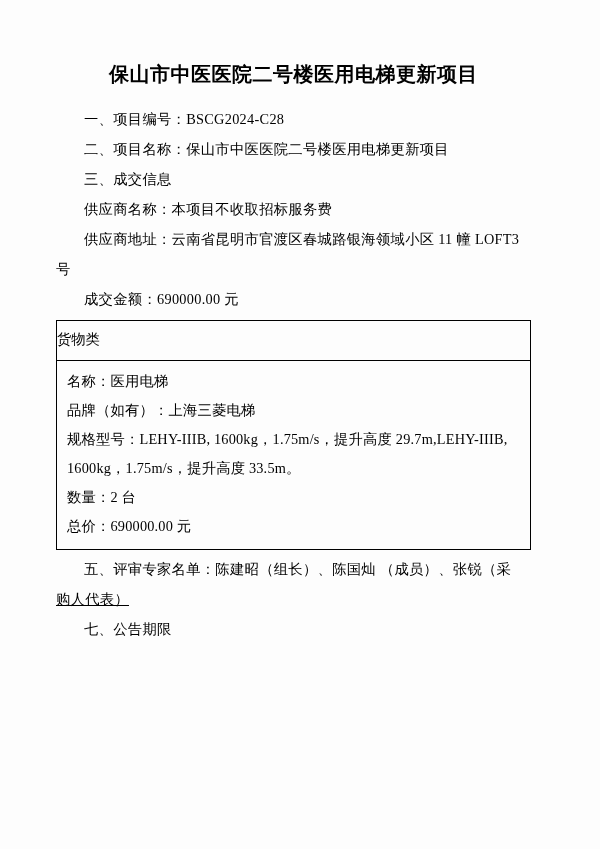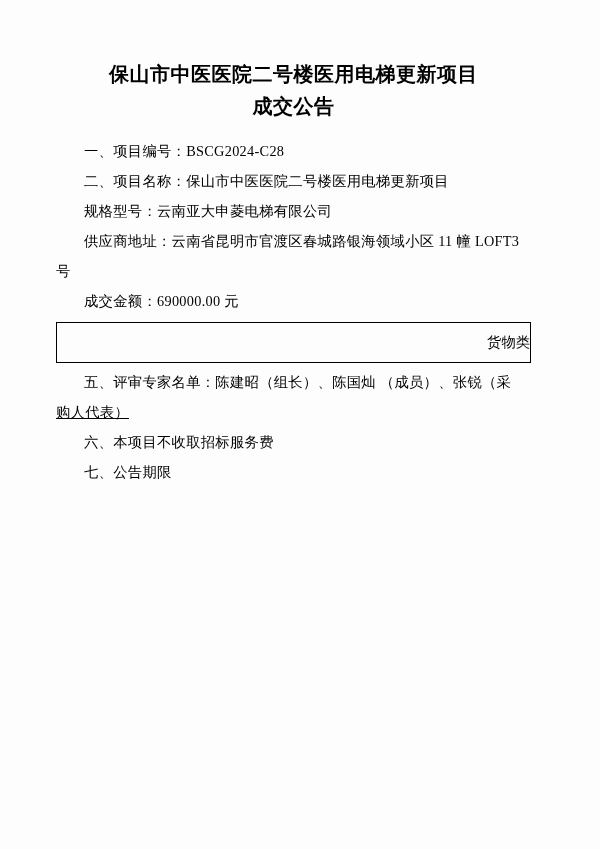--- a/index.html
+++ b/index.html
@@ -46,59 +46,69 @@
     border-collapse: collapse;
     margin: 6px 0 4px 0;
     table-layout: fixed;
   }
   .tbl td {
     border: 1px solid #000;
     padding: 0;
     vertical-align: top;
   }
   .tbl .hdr {
-    text-align: right;
+    text-align: left;
     font-size: 14.3px;
     line-height: 30px;
     padding: 4px 0 5px 0;
+    font-family: Liberation Mono, monospace;
   }
   .tbl .body-cell {
     padding: 6px 10px 8px 10px;
   }
   .cell-line {
     font-size: 14.3px;
     line-height: 29px;
     letter-spacing: 0.2px;
   }
   .cell-line.wrap {
     text-indent: 0;
   }
 </style>
 </head>
 <body>
 
 <div class="page">
 
   <div class="doc-title">
     <span>保山市中医医院二号楼医用电梯更新项目</span>
-    <span class="line2">成交公告</span>
   </div>
 
   <p class="para">一、项目编号：BSCG2024-C28</p>
   <p class="para">二、项目名称：保山市中医医院二号楼医用电梯更新项目</p>
-  <p class="para">规格型号：云南亚大申菱电梯有限公司</p>
+  <p class="para">三、成交信息</p>
+  <p class="para">供应商名称：本项目不收取招标服务费</p>
   <p class="para">供应商地址：云南省昆明市官渡区春城路银海领域小区 11 幢 LOFT3 号</p>
   <p class="para">成交金额：690000.00 元</p>
 
   <table class="tbl">
     <tbody>
         <tr>
       <td class="hdr">货物类</td>
     </tr>
+    <tr>
+      <td class="body-cell">
+        <div class="cell-line">名称：医用电梯</div>
+        <div class="cell-line">品牌（如有）：上海三菱电梯</div>
+        <div class="cell-line">规格型号：LEHY-IIIB, 1600kg，1.75m/s，提升高度 29.7m,LEHY-IIIB,</div>
+        <div class="cell-line wrap">1600kg，1.75m/s，提升高度 33.5m。</div>
+        <div class="cell-line">数量：2 台</div>
+        <div class="cell-line">总价：690000.00 元</div>
+      </td>
+    </tr>
   </tbody>
     </table>
 
   <p class="para">五、评审专家名单：陈建昭（组长）、陈国灿 （成员）、张锐（采</p>
   <p class="para" style="text-indent:0;text-decoration:underline;">购人代表）</p>
-  <p class="para">六、本项目不收取招标服务费</p>
   <p class="para">七、公告期限</p>
 
 </div>
 
 </body></html>

